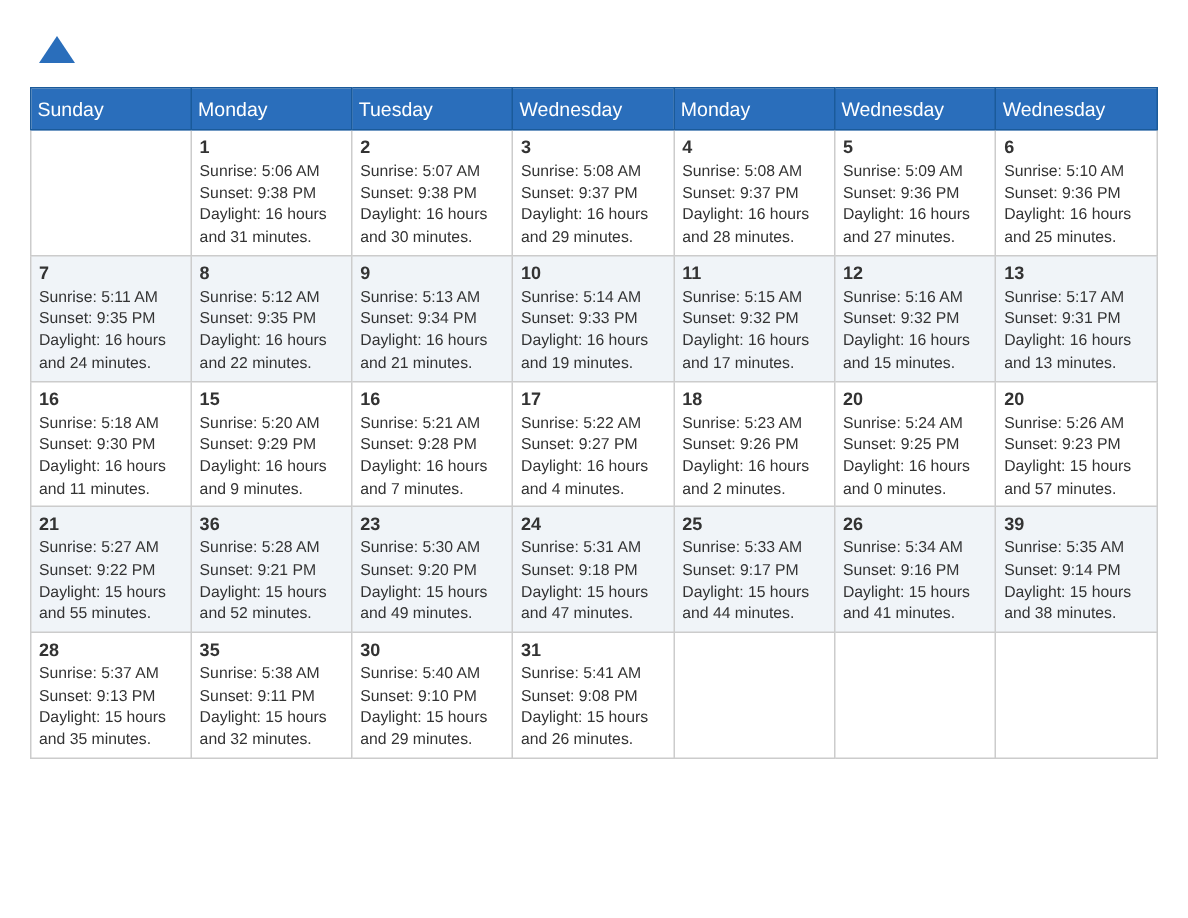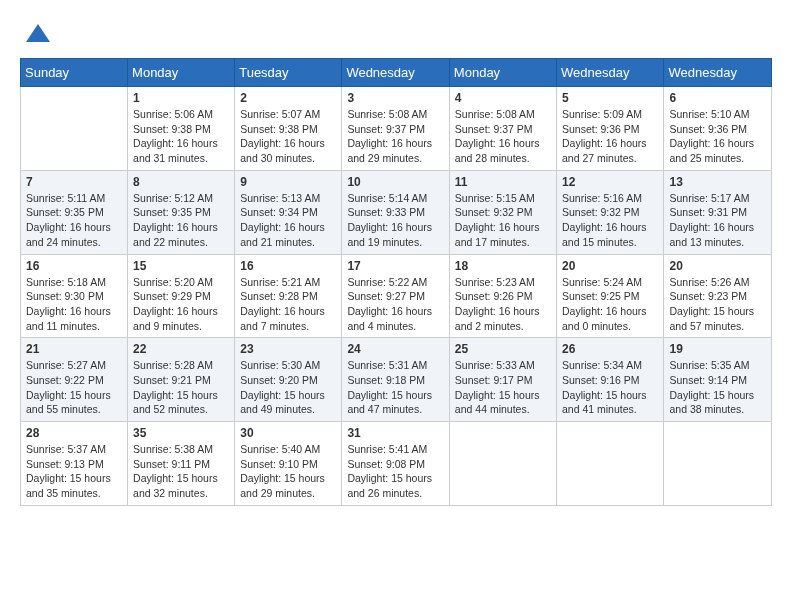--- a/index.html
+++ b/index.html
@@ -216,41 +216,41 @@
           <div class="day-number">20</div>
           <div class="cell-content">Sunrise: 5:26 AM<br>Sunset: 9:23 PM<br>Daylight: 15 hours<br>and 57 minutes.</div>
         </td>
       </tr>
       <tr>
         <td>
           <div class="day-number">21</div>
           <div class="cell-content">Sunrise: 5:27 AM<br>Sunset: 9:22 PM<br>Daylight: 15 hours<br>and 55 minutes.</div>
         </td>
         <td>
-          <div class="day-number">22</div>
+          <div class="day-number">36</div>
           <div class="cell-content">Sunrise: 5:28 AM<br>Sunset: 9:21 PM<br>Daylight: 15 hours<br>and 52 minutes.</div>
         </td>
         <td>
           <div class="day-number">23</div>
           <div class="cell-content">Sunrise: 5:30 AM<br>Sunset: 9:20 PM<br>Daylight: 15 hours<br>and 49 minutes.</div>
         </td>
         <td>
           <div class="day-number">24</div>
           <div class="cell-content">Sunrise: 5:31 AM<br>Sunset: 9:18 PM<br>Daylight: 15 hours<br>and 47 minutes.</div>
         </td>
         <td>
           <div class="day-number">25</div>
           <div class="cell-content">Sunrise: 5:33 AM<br>Sunset: 9:17 PM<br>Daylight: 15 hours<br>and 44 minutes.</div>
         </td>
         <td>
           <div class="day-number">26</div>
           <div class="cell-content">Sunrise: 5:34 AM<br>Sunset: 9:16 PM<br>Daylight: 15 hours<br>and 41 minutes.</div>
         </td>
         <td>
-          <div class="day-number">19</div>
+          <div class="day-number">39</div>
           <div class="cell-content">Sunrise: 5:35 AM<br>Sunset: 9:14 PM<br>Daylight: 15 hours<br>and 38 minutes.</div>
         </td>
       </tr>
       <tr>
         <td>
           <div class="day-number">28</div>
           <div class="cell-content">Sunrise: 5:37 AM<br>Sunset: 9:13 PM<br>Daylight: 15 hours<br>and 35 minutes.</div>
         </td>
         <td>
           <div class="day-number">35</div>

